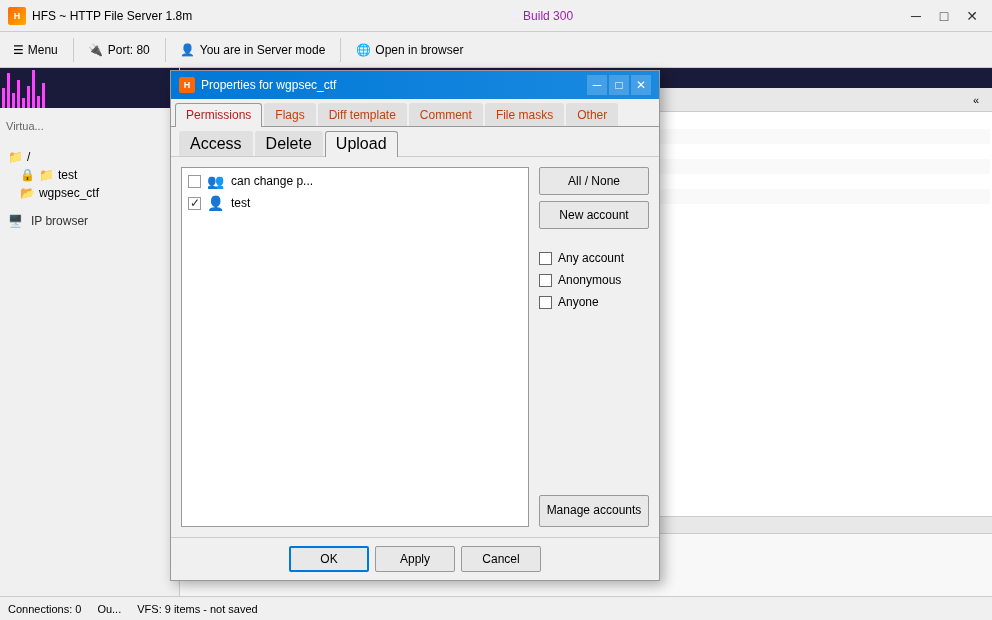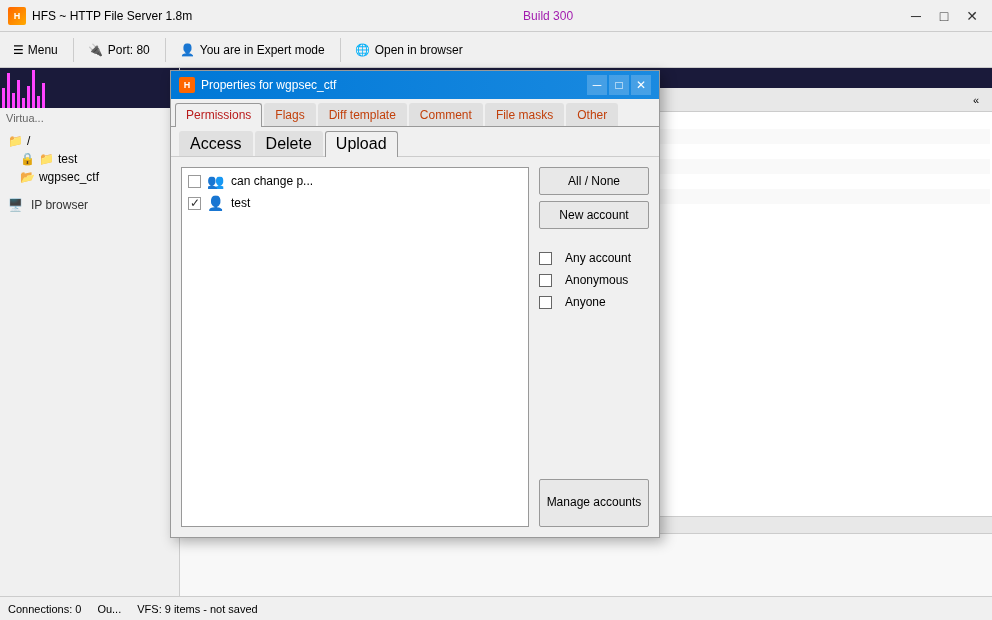--- a/index.html
+++ b/index.html
@@ -120,21 +120,21 @@
       position: relative;
       overflow: hidden;
     }
     .sparkline-bar {
       position: absolute;
       bottom: 0;
       width: 3px;
       background: #ff44ff;
     }
     .virtual-label {
-      padding: 4px 6px;
+      padding: 12px 6px;
       font-size: 11px;
       color: #666;
     }
     .tree-items {
       padding: 4px;
     }
     .tree-item {
       display: flex;
       align-items: center;
       gap: 4px;
@@ -379,21 +379,21 @@
 
     .checkbox-section {
       margin-top: 16px;
       display: flex;
       flex-direction: column;
       gap: 8px;
     }
     .checkbox-row {
       display: flex;
       align-items: center;
-      gap: 13px;
+      gap: 6px;
       font-size: 12px;
     }
     .check-box {
       width: 13px;
       height: 13px;
       border: 1px solid #666;
       background: white;
       cursor: pointer;
     }
 
@@ -458,21 +458,21 @@
       <span>Menu</span>
     </button>
     <div class="toolbar-divider"></div>
     <button class="toolbar-btn">
       <span>🔌</span>
       <span>Port: 80</span>
     </button>
     <div class="toolbar-divider"></div>
     <button class="toolbar-btn">
       <span>👤</span>
-      <span>You are in Expert mode</span>
+      <span>You are in Server mode</span>
     </button>
     <div class="toolbar-divider"></div>
     <button class="toolbar-btn">
       <span>🌐</span>
       <span>Open in browser</span>
     </button>
   </div>
 
   <div class="main-content">
 
@@ -606,22 +606,27 @@
               <div class="check-box"></div>
               <span>Anonymous</span>
             </div>
             <div class="checkbox-row">
               <div class="check-box"></div>
               <span>Anyone</span>
             </div>
           </div>
 
           <div style="flex:1;"></div>
-          <button class="dlg-btn manage-btn" style="height:48px;white-space:normal;line-height:1.3;">Manage accounts</button>
-        </div>
-
-      </div>
-
+          <button class="dlg-btn manage-btn" style="height:32px;white-space:normal;line-height:1.3;">Manage accounts</button>
+        </div>
+
+      </div>
+
+      <div class="dialog-footer">
+        <button class="footer-btn default">OK</button>
+        <button class="footer-btn">Apply</button>
+        <button class="footer-btn">Cancel</button>
+      </div>
 
     </div>
   </div>
 
 </div>
 
 </body></html>

